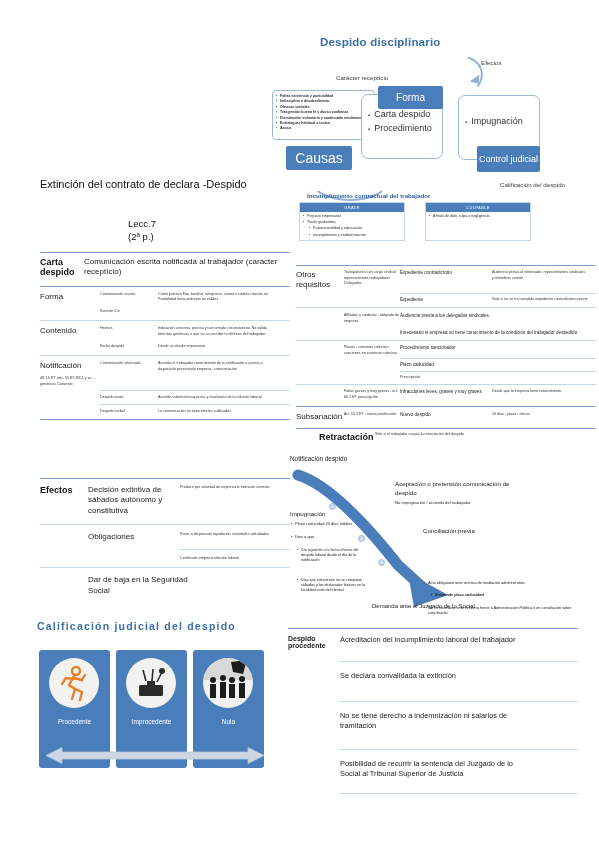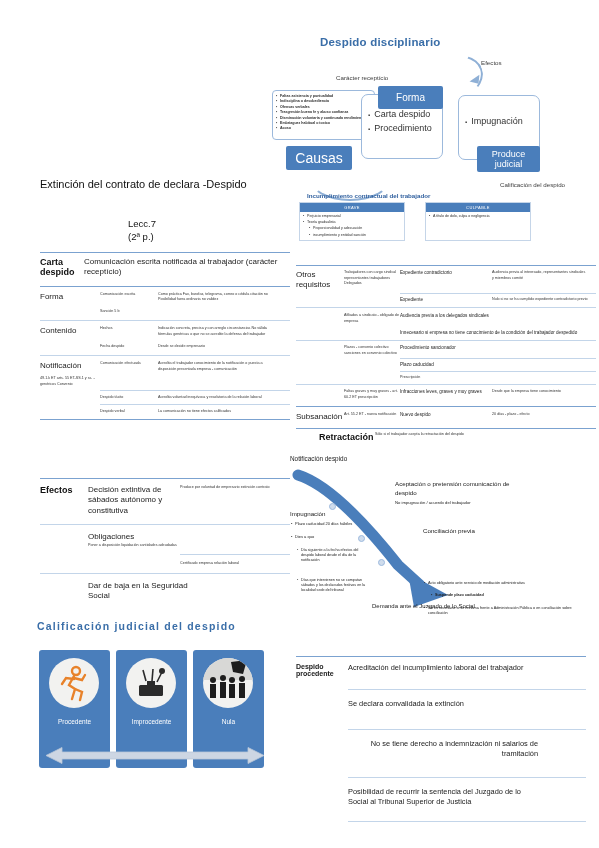--- a/index.html
+++ b/index.html
@@ -93,21 +93,21 @@
     <div class="bullet-line" style="margin-top:20px;font-size:9px;">Impugnación</div>
   </div>
 
   <div class="blue-box" style="left:110px;top:58px;width:65px;height:23px;font-size:10px;">
       <span>Forma</span>
     </div>
   <div class="blue-box" style="left:18px;top:118px;width:66px;height:24px;font-size:14px;">
       <span>Causas</span>
     </div>
   <div class="blue-box" style="left:209px;top:118px;width:63px;height:26px;font-size:9px;">
-      <span>Produce judicial</span>
+      <span>Control judicial</span>
     </div>
 
   <div class="gc-title" style="left:39px;top:164px;">Incumplimiento contractual del trabajador</div>
   <div class="gc-box" style="left:31px;top:174px;width:104px;height:37px;">
     <div class="gc-head">GRAVE</div>
     <div class="gc-body">
       <p>Perjuicio empresarial</p>
       <p>Teoría gradualista</p>
       <p class="sub">Proporcionalidad y adecuación</p>
       <p class="sub">incumplimiento y entidad sanción</p>
@@ -193,21 +193,21 @@
 
 <div class="tbl" style="left:40px;top:478px;width:250px;">
   <div class="bigline"></div>
   <div class="row" style="padding:6px 0 8px 0;">
     <div style="width:48px;" class="rlabel">Efectos</div>
     <div style="width:92px;" class="cell">Decisión extintiva de sábados autónomo y constitutiva</div>
     <div style="width:100px;" class="tiny">Produce por voluntad de
 empresario extinción contrato</div>
   </div>
   <div class="hairline"></div>
-  <div class="row" style="padding:7px 0 6px 48px;flex-direction:column;">
+  <div class="row" style="padding:7px 0 6px 48px;">
     <div style="width:92px;" class="cell">Obligaciones</div>
     <div style="width:100px;" class="tiny">Poner a disposición liquidación cantidades adeudadas</div>
   </div>
   <div class="hairline" style="margin-left:140px;width:110px;"></div>
   <div class="row" style="padding:6px 0 6px 140px;">
     <div style="width:100px;" class="tiny">Certificado empresa relación laboral</div>
   </div>
   <div class="hairline"></div>
   <div class="row" style="padding:7px 0 8px 48px;">
     <div style="width:120px;" class="cell">Dar de baja en la Seguridad Social</div>
@@ -375,32 +375,32 @@
         </svg>
     </div>
     <div class="clbl">Nula</div>
   </div>
 
   <svg class="dbl-arrow" viewBox="0 0 218 17">
     <polygon points="0,8.5 16,0.5 16,5 202,5 202,0.5 218,8.5 202,16.5 202,12 16,12 16,16.5" fill="#cdd6e3" stroke="#b9c6d8" stroke-width="0.8"></polygon>
   </svg>
 </div>
 
-<div class="tbl" style="left:296px;top:628px;width:290px;margin-top:28px;">
+<div class="tbl" style="left:288px;top:628px;width:290px;">
   <div class="bigline"></div>
   <div class="row" style="padding:6px 0 12px 0;">
     <div style="width:52px;font-size:7px;font-weight:bold;">Despido procedente</div>
     <div style="width:190px;font-size:7.4px;line-height:1.35;">Acreditación del incumplimiento laboral del trabajador</div>
   </div>
   <div class="hairline" style="margin-left:52px;width:238px;"></div>
   <div class="row" style="padding:9px 0 20px 52px;">
     <div style="width:190px;font-size:7.4px;line-height:1.35;">Se declara convalidada la extinción</div>
   </div>
   <div class="hairline" style="margin-left:52px;width:238px;"></div>
-  <div class="row" style="padding:9px 0 18px 52px;text-align:right;">
+  <div class="row" style="padding:9px 0 18px 52px;">
     <div style="width:190px;font-size:7.4px;line-height:1.35;">No se tiene derecho a indemnización ni salarios de tramitación</div>
   </div>
   <div class="hairline" style="margin-left:52px;width:238px;"></div>
   <div class="row" style="padding:9px 0 14px 52px;">
     <div style="width:190px;font-size:7.4px;line-height:1.35;">Posibilidad de recurrir la sentencia del Juzgado de lo Social al Tribunal Superior de Justicia</div>
   </div>
   <div class="hairline" style="margin-left:52px;width:238px;"></div>
 </div>
 
 </body></html>

